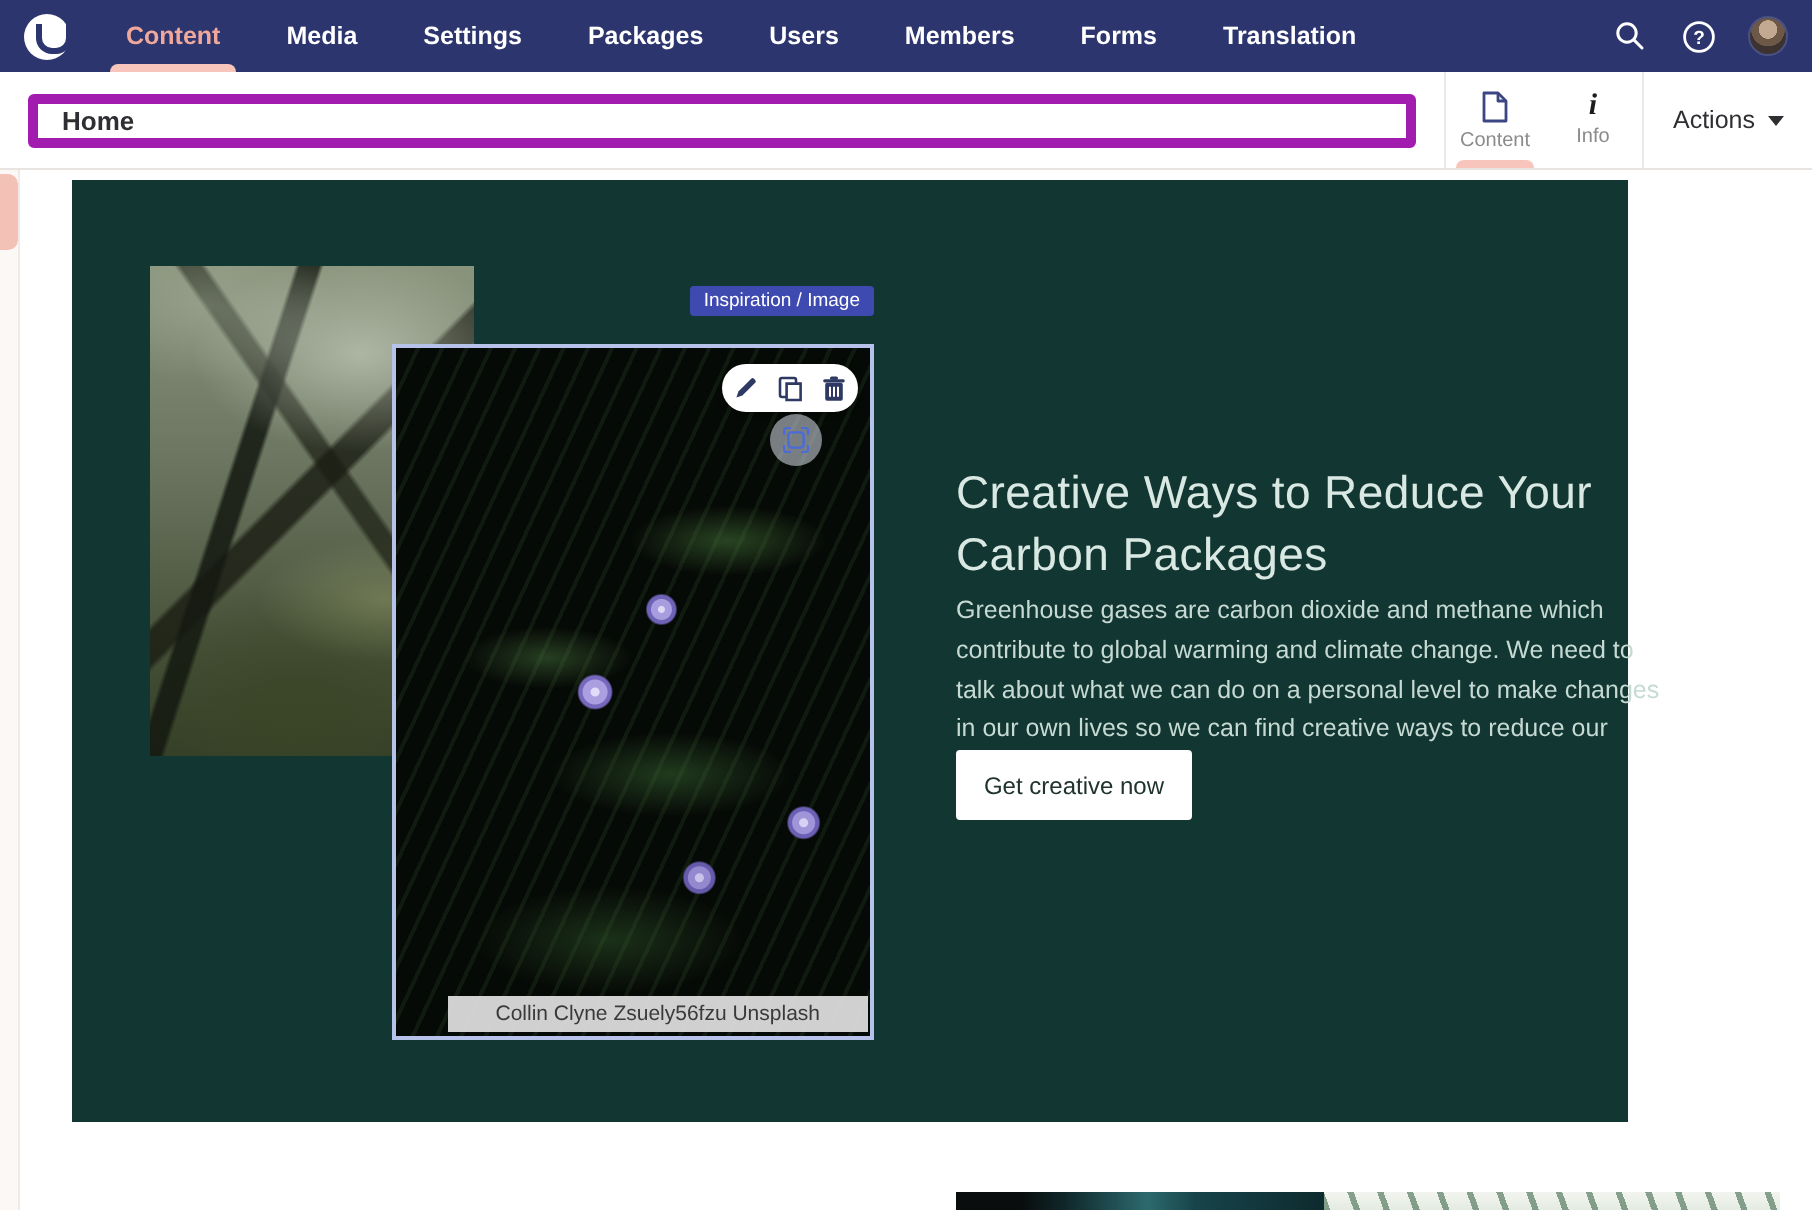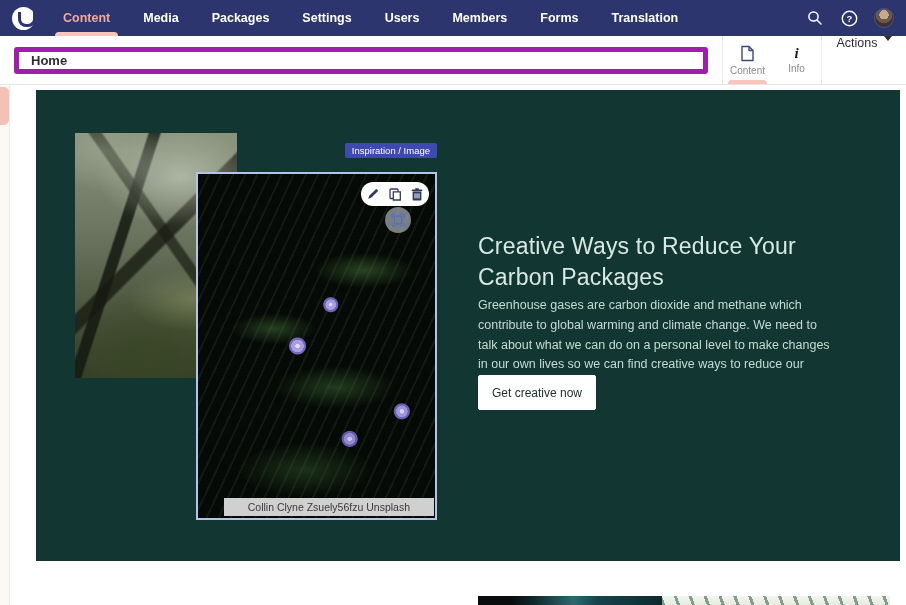--- a/index.html
+++ b/index.html
@@ -57,37 +57,37 @@
   .tab {
     width:49px; display:flex; flex-direction:column; align-items:center; justify-content:center;
     gap:3px; position:relative; cursor:pointer;
   }
   .tab-label { font-size:10px; color:#8b8b8b; }
   .tab.active::after {
     content:""; position:absolute; left:5px; right:5px; bottom:0; height:4px;
     background:#f7c5bb; border-radius:4px 4px 0 0;
   }
   .info-glyph { font-family:"Liberation Serif", serif; font-style:italic; font-weight:700; font-size:15px; color:#1c1c1c; line-height:14px; }
-  .actions-wrap { width:84px; display:flex; align-items:flex-start; justify-content:center; cursor:pointer; }
+  .actions-wrap { width:84px; display:flex; align-items:center; justify-content:center; cursor:pointer; }
   .actions-label { font-size:12.5px; color:#2f2f33; }
   .caret { display:inline-block; margin-left:6px; width:0; height:0; border-left:4px solid transparent; border-right:4px solid transparent; border-top:5px solid #2f2f33; }
 
   
   .left-edge {
     position:absolute; left:0; top:85px; width:10px; height:520px;
     background:#fbf8f6; border-right:1px solid #f0ebe8; z-index:10;
   }
   .tree-tab {
     position:absolute; left:0; top:2px; width:9px; height:38px;
     background:#f4c1b7; border-radius:0 5px 5px 0; cursor:pointer;
   }
 
   
   .hero {
-    position:absolute; left:36px; top:90px; width:864px; height:471px;
+    position:absolute; left:36px; top:90px; width:778px; height:471px;
     background:#123732;
   }
   .forest-img {
     position:absolute; left:39px; top:43px; width:162px; height:245px; cursor:pointer;
     background-color:#5c6854;
     background-image:
       radial-gradient(ellipse 120px 70px at 65% 18%, rgba(214,222,206,.55), transparent 70%),
       radial-gradient(ellipse 90px 55px at 18% 8%, rgba(170,180,160,.45), transparent 70%),
       linear-gradient(108deg, transparent 30%, rgba(20,24,16,.85) 31% 35%, transparent 36%),
       linear-gradient(135deg, transparent 44%, rgba(25,28,18,.8) 45% 49%, transparent 50%),
@@ -159,22 +159,22 @@
   svg { display:block; }
 </style>
 </head>
 <body>
 
 <header class="topnav">
   <div class="logo"></div>
   <nav class="nav-items">
     <div class="nav-item active">Content</div>
     <div class="nav-item">Media</div>
+    <div class="nav-item">Settings</div>
     <div class="nav-item">Packages</div>
-    <div class="nav-item">Settings</div>
     <div class="nav-item">Users</div>
     <div class="nav-item">Members</div>
     <div class="nav-item">Forms</div>
     <div class="nav-item">Translation</div>
   </nav>
   <div class="topnav-right">
     <span class="icon-btn">
       <svg width="16" height="16" viewBox="0 0 16 16">
           <circle cx="6.5" cy="6.5" r="4.6" fill="none" stroke="#fff" stroke-width="1.5"></circle>
           <line x1="10.2" y1="10.2" x2="14" y2="14" stroke="#fff" stroke-width="1.5" stroke-linecap="round"></line>

